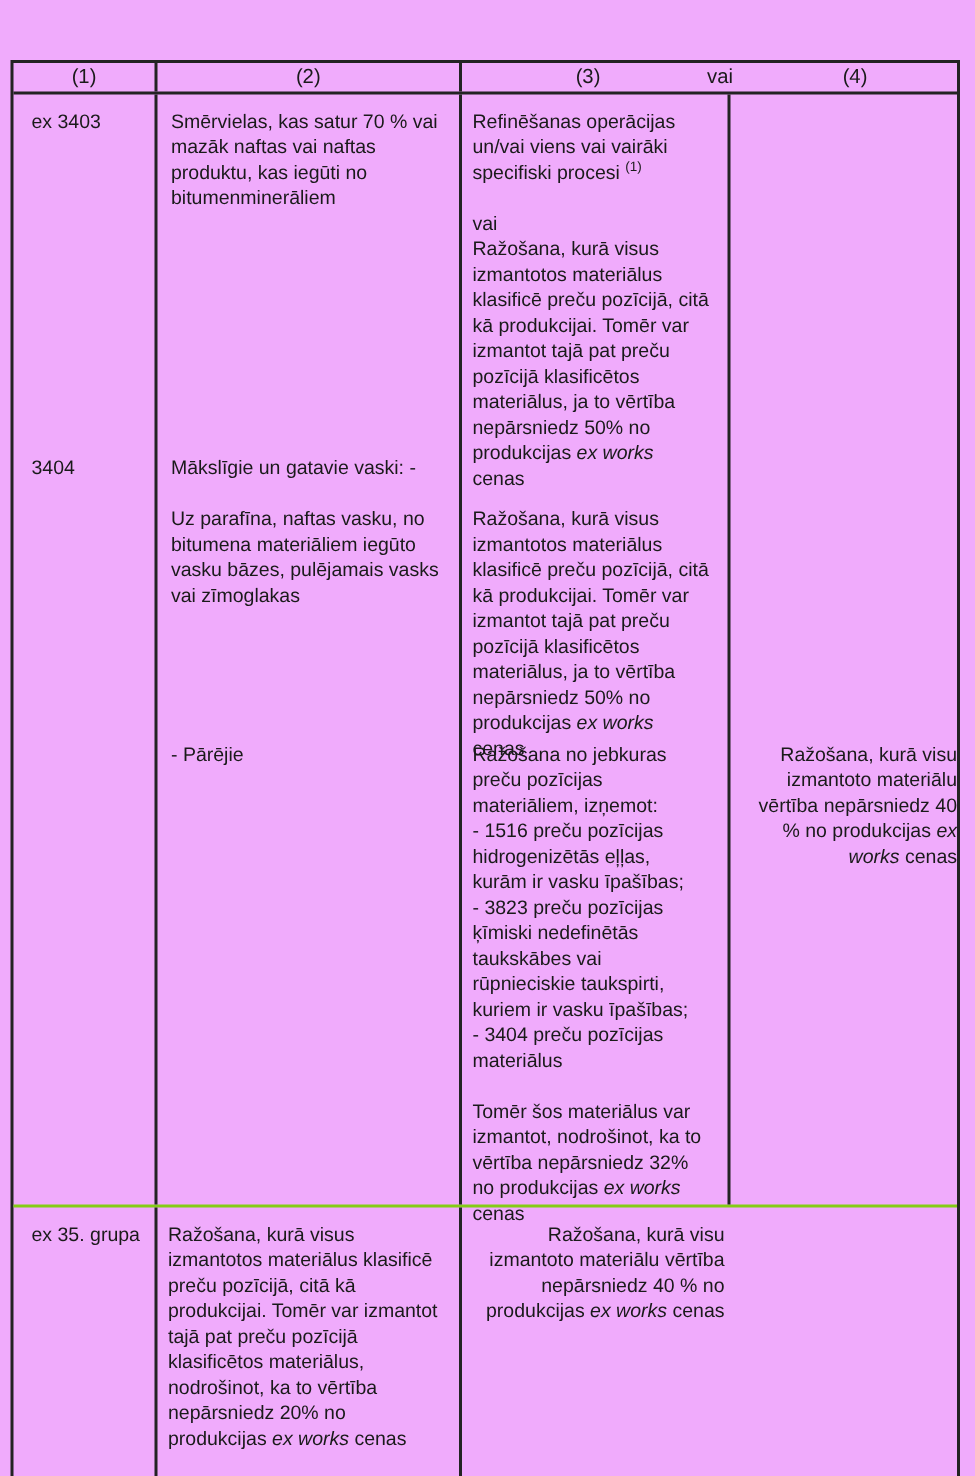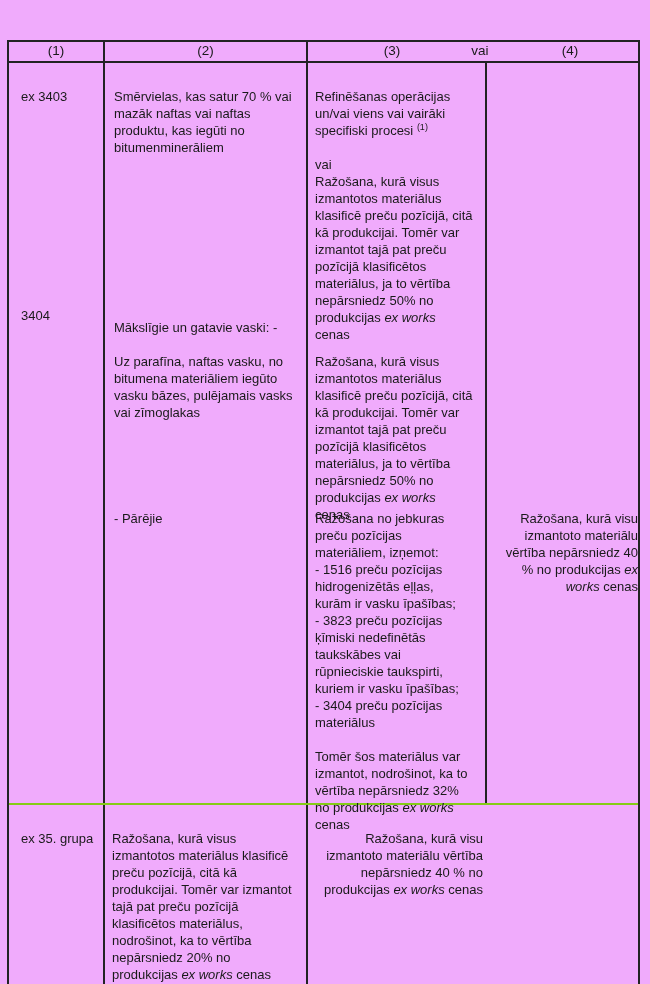--- a/index.html
+++ b/index.html
@@ -23,21 +23,21 @@
   .h3  { position:absolute; left:0;    width:168px; text-align:center; }
   .hvai{ position:absolute; left:145px; width:54px; text-align:center; }
   .h4  { position:absolute; left:195px; width:134px; text-align:center; }
   .trow {
     display:grid; grid-template-columns:96px 203px 179px 155px;
   }
   .trow1 { height:740px; }
   .trow2 { height:180px; border-top:2px solid #84cc16;text-decoration:underline; }
   .td { position:relative; border-right:2px solid #232323; box-sizing:border-box; font-size:13px; line-height:17px; }
   .td:last-child { border-right:none;text-align:right; }
-  .entry { position:absolute;margin-top:16px; }
+  .entry { position:absolute; }
   .c1e { left:12px; right:4px; }
   .c2e { left:9px;  right:3px; }
   .c3e { left:7px;  right:12px; }
   .c4e { left:7px;  right:4px; }
   .para { margin:0; }
   .para.gap { margin-top:17px; }
   sup { font-size:9px; vertical-align:super; line-height:0; }
   i { font-style:italic; }
 </style>
 </head>
@@ -54,21 +54,21 @@
       <div class="th34">
         <span class="h3">(3)</span>
         <span class="hvai">vai</span>
         <span class="h4">(4)</span>
       </div>
     </div>
 
     <div class="trow trow1">
       <div class="td">
         <div class="entry c1e" style="top:9px">ex 3403</div>
-        <div class="entry c1e" style="top:228px">3404</div>
+        <div class="entry c1e" style="top:240px">3404</div>
       </div>
       <div class="td">
         <div class="entry c2e" style="top:9px">
             <div class="para"><span>Smērvielas, kas satur 70 % vai mazāk naftas vai naftas produktu, kas iegūti no bitumenminerāliem</span></div>
           </div>
         <div class="entry c2e" style="top:240px">
             <div class="para"><span>Mākslīgie un gatavie vaski: -</span></div>
             <div class="para gap"><span>Uz parafīna, naftas vasku, no bitumena materiāliem iegūto vasku bāzes, pulējamais vasks vai zīmoglakas</span></div>
           </div>
         <div class="entry c2e" style="top:431px">

